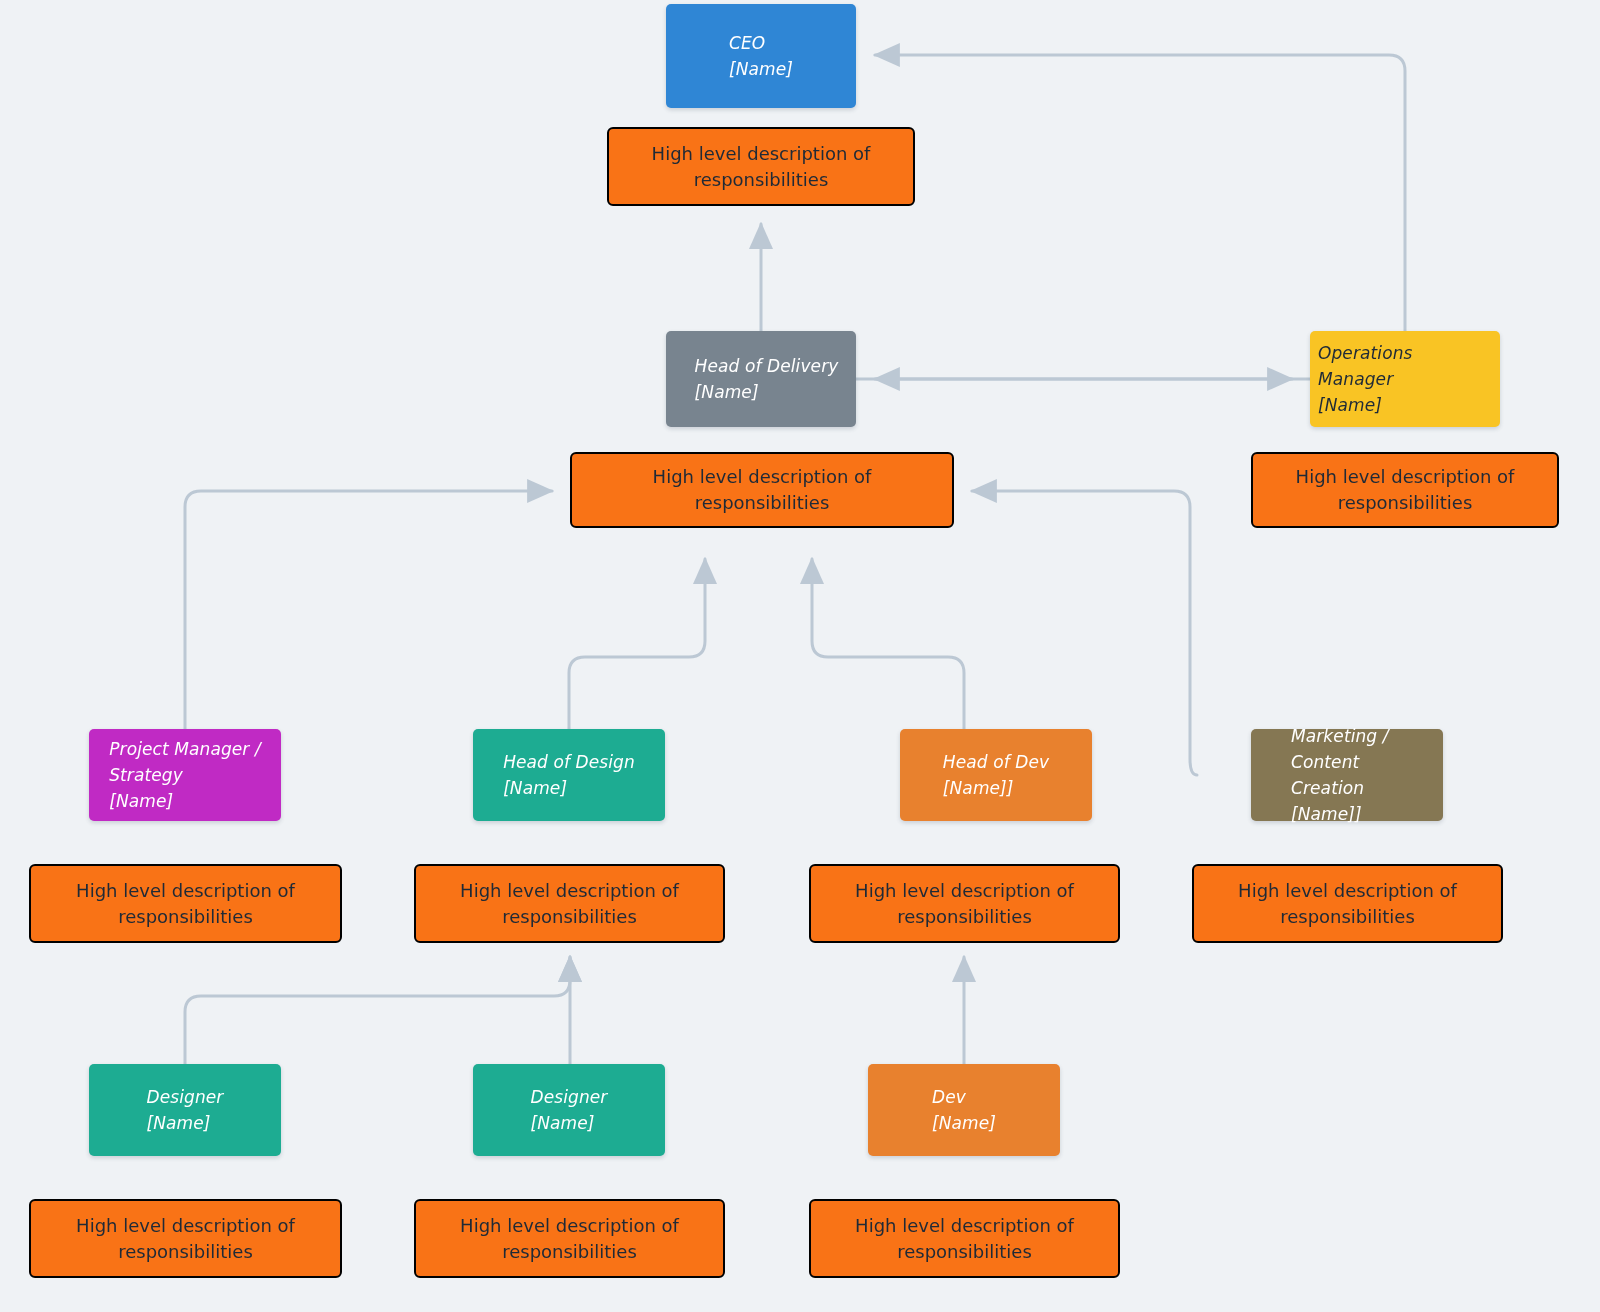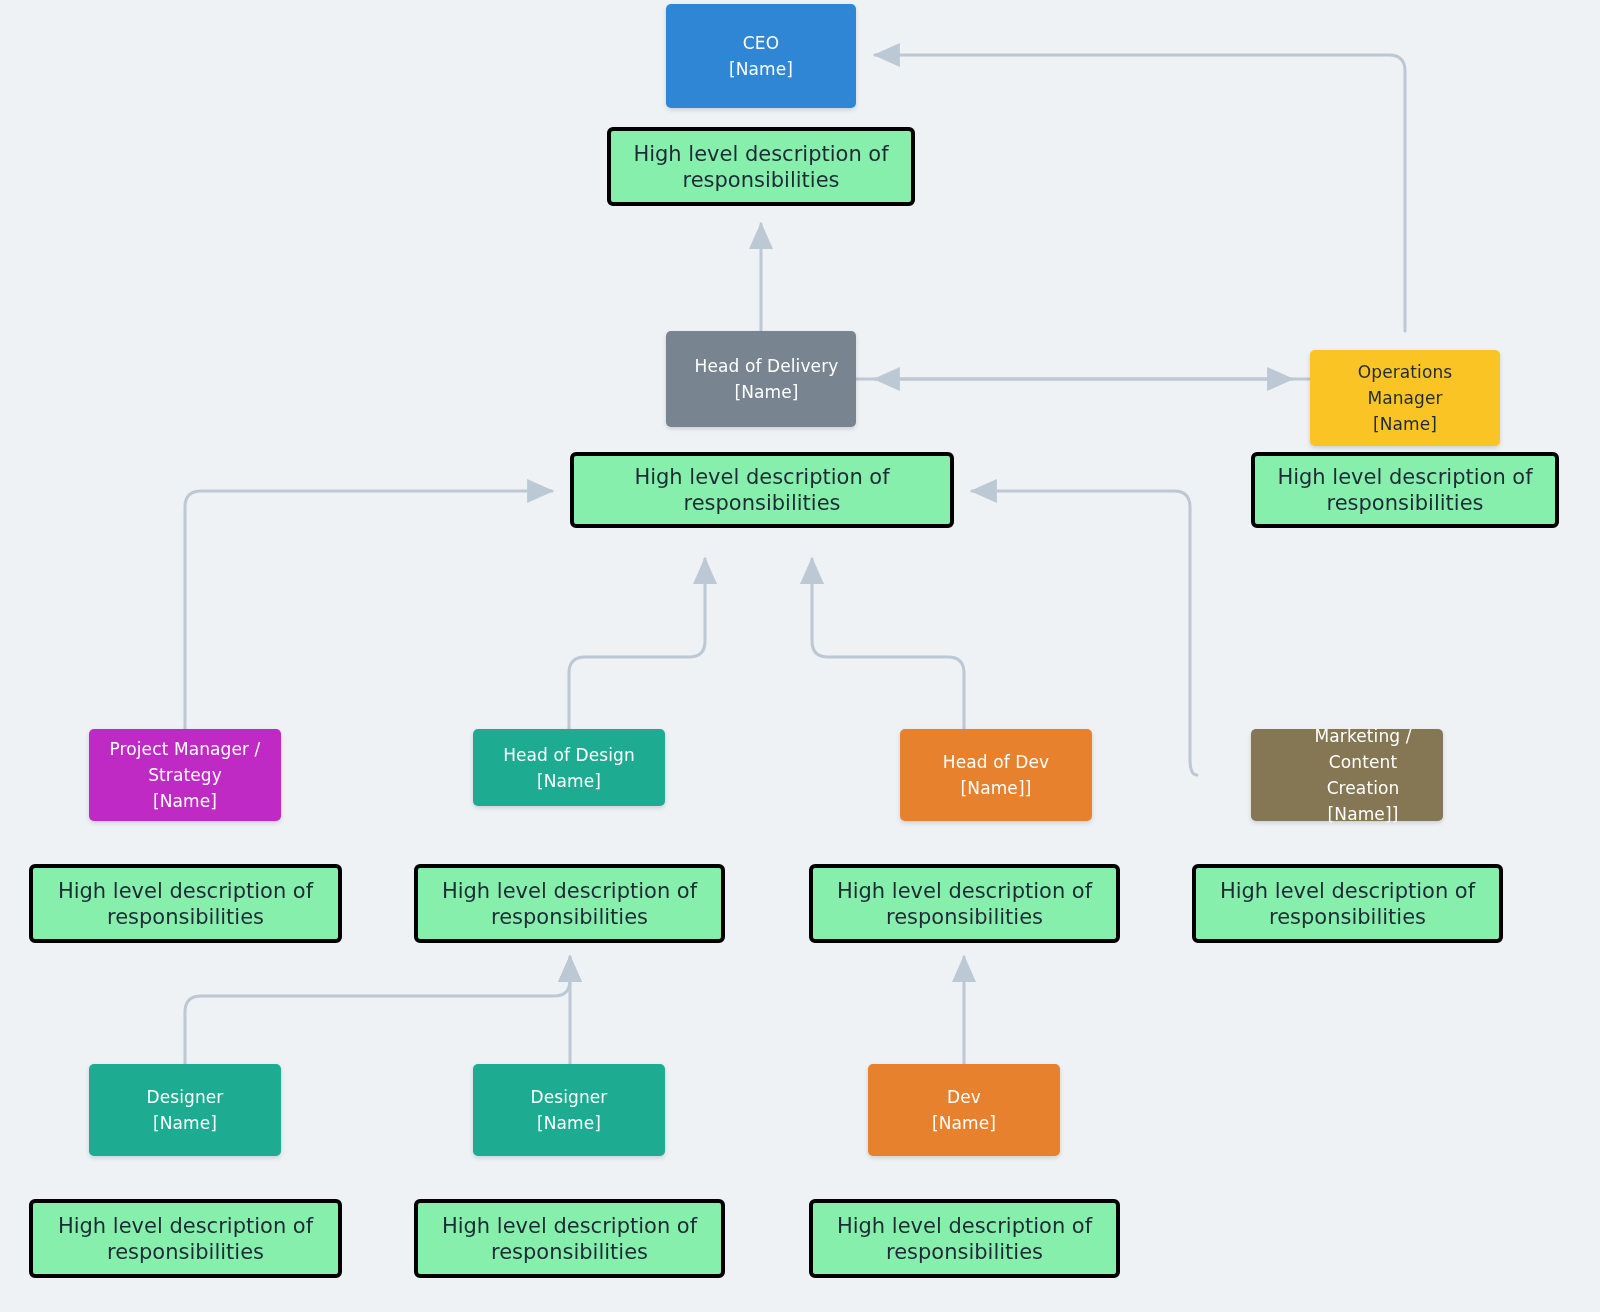--- a/index.html
+++ b/index.html
@@ -26,42 +26,42 @@
     height: 1312px;
     pointer-events: none;
   }
   .node {
     position: absolute;
     box-sizing: border-box;
     border-radius: 5px;
     display: flex;
     align-items: center;
     justify-content: center;
-    text-align: center;
     color: #ffffff;
     font-size: 17px;
     line-height: 26px;
     letter-spacing: 0.1px;
     box-shadow: 0 2px 4px rgba(40,55,75,0.18);
     white-space: pre-line;
     padding: 4px 8px;
     z-index: 3;
+    font-style: italic;
   }
   .desc {
     position: absolute;
     box-sizing: border-box;
     border-radius: 6px;
-    border: 4px solid #000000;
-    background: #86efac;
+    border: 2px solid #000000;
+    background: #f97316;
     display: flex;
     align-items: center;
     justify-content: center;
     text-align: center;
     color: #1f2a37;
-    font-size: 21px;
+    font-size: 18px;
     line-height: 26px;
     padding: 6px 14px;
     z-index: 2;
   }
 </style>
 </head>
 <body>
 
 <div id="canvas">
 
@@ -84,26 +84,26 @@
         <path d="M 570 1064 L 570 957" fill="none" stroke="#bcc8d4" stroke-width="3" stroke-linecap="round" marker-end="url(#arrowhead)"></path>
         <path d="M 964 1064 L 964 957" fill="none" stroke="#bcc8d4" stroke-width="3" stroke-linecap="round" marker-end="url(#arrowhead)"></path>
       </g>
   </svg>
 
   <div id="node-layer">
       <div class="node" style="left: 666px; top: 4px; width: 190px; height: 104px; background: rgb(47, 134, 213);">CEO
 [Name]</div>
       <div class="node" style="left: 666px; top: 331px; width: 190px; height: 96px; background: rgb(120, 132, 143); padding-left: 19px;">Head of Delivery
 [Name]</div>
-      <div class="node" style="left: 1310px; top: 331px; width: 190px; height: 96px; background: rgb(249, 196, 36); color: rgb(31, 42, 55); margin-top: 19px;">Operations Manager
+      <div class="node" style="left: 1310px; top: 331px; width: 190px; height: 96px; background: rgb(249, 196, 36); color: rgb(31, 42, 55);">Operations Manager
 [Name]</div>
       <div class="node" style="left: 89px; top: 729px; width: 192px; height: 92px; background: rgb(192, 42, 196);">Project Manager /
 Strategy
 [Name]</div>
-      <div class="node" style="left: 473px; top: 729px; width: 192px; height: 77px; background: rgb(29, 172, 146);">Head of Design
+      <div class="node" style="left: 473px; top: 729px; width: 192px; height: 92px; background: rgb(29, 172, 146);">Head of Design
 [Name]</div>
       <div class="node" style="left: 900px; top: 729px; width: 192px; height: 92px; background: rgb(232, 129, 46);">Head of Dev
 [Name]]</div>
       <div class="node" style="left: 1251px; top: 729px; width: 192px; height: 92px; background: rgb(133, 119, 83); padding-left: 40px;">Marketing / Content
 Creation
 [Name]]</div>
       <div class="node" style="left: 89px; top: 1064px; width: 192px; height: 92px; background: rgb(29, 172, 146);">Designer
 [Name]</div>
       <div class="node" style="left: 473px; top: 1064px; width: 192px; height: 92px; background: rgb(29, 172, 146);">Designer
 [Name]</div>

